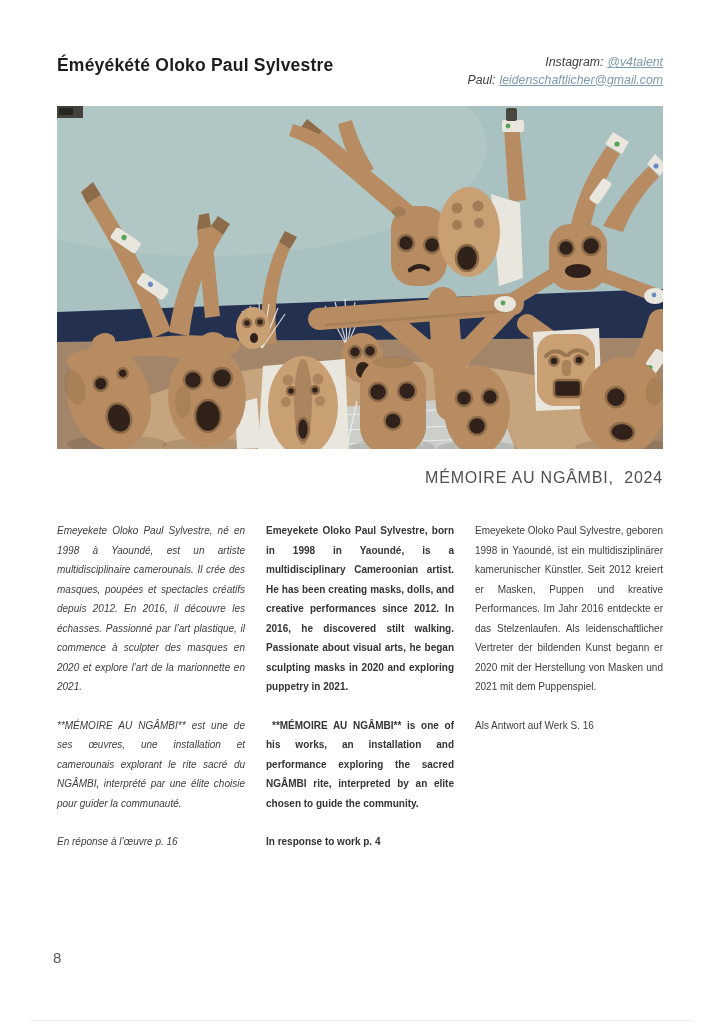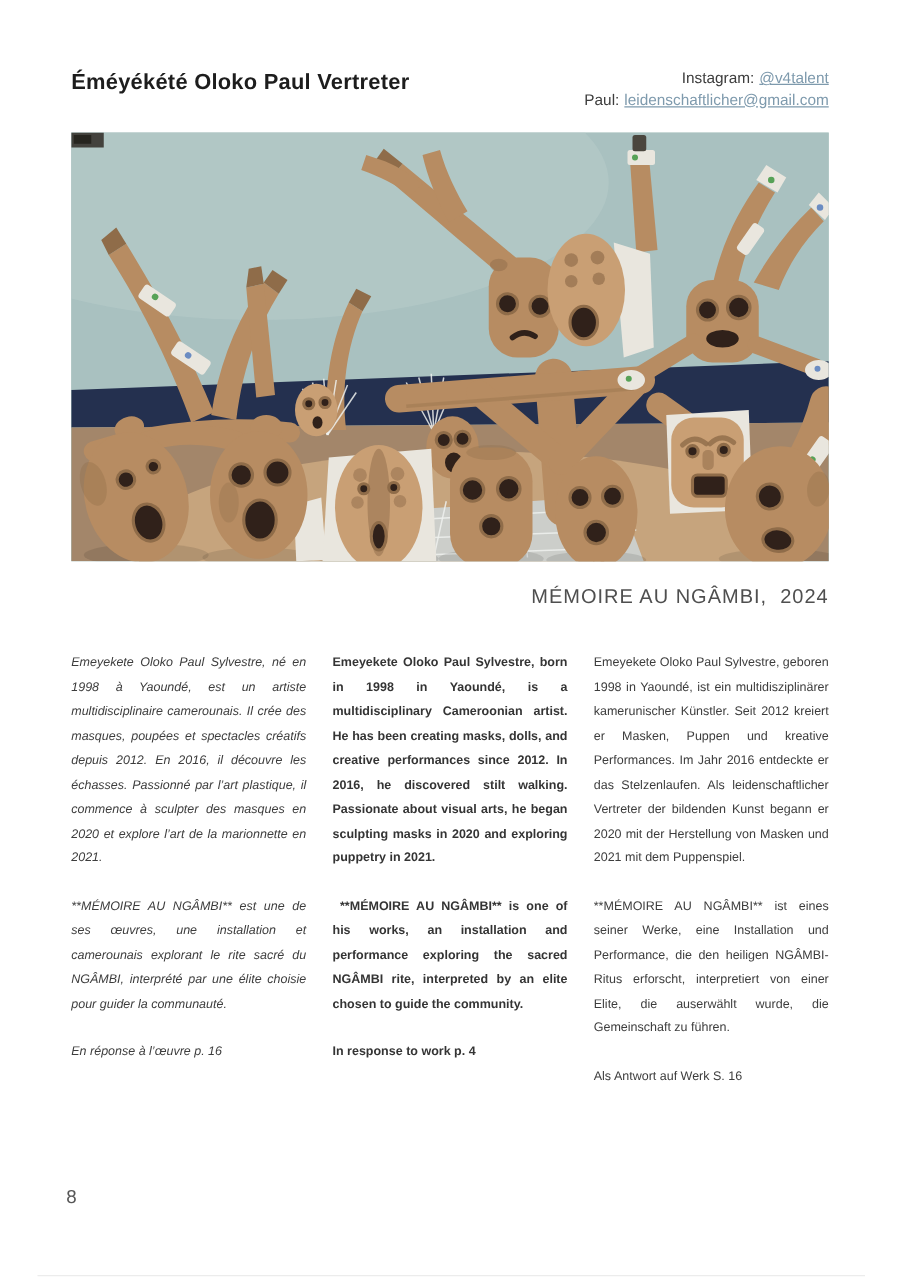--- a/index.html
+++ b/index.html
@@ -15,21 +15,21 @@
   .page{
     position:relative;width:722px;height:1024px;background:#ffffff;
     font-family:"Liberation Sans",sans-serif;overflow:hidden;
   }
   .hdr-title{
     position:absolute;left:57px;top:55px;margin:0;
     font-size:17.5px;font-weight:bold;color:#1d1d1d;letter-spacing:.2px;
   }
   .contact{
     position:absolute;right:59px;top:54px;text-align:right;
-    font-size:12.3px;line-height:17.5px;color:var(--ink);
+    font-size:12.3px;line-height:17.5px;color:var(--ink);font-style:italic;
   }
   .contact .lbl{margin-right:4px;}
   a.link{color:var(--link);text-decoration:underline;cursor:pointer;}
   figure.photo{
     position:absolute;left:57px;top:106px;width:606px;height:343px;margin:0;
     background:var(--wall);
   }
   figure.photo svg{display:block;width:100%;height:100%;}
   .caption{
     position:absolute;right:59px;top:469px;
@@ -66,21 +66,21 @@
   .hole{fill:var(--hole);}
   .browline{stroke:var(--clay-dark);stroke-width:4;fill:none;opacity:.8;stroke-linecap:round;}
   .frl{stroke:#eef1ee;stroke-width:1.2;opacity:.85;fill:none;}
   .shadow{fill:#000;opacity:.10;}
 </style>
 </head>
 <body>
 
 <div class="page">
 
-  <h1 class="hdr-title">Éméyékété Oloko Paul Vertreter</h1>
+  <h1 class="hdr-title">Éméyékété Oloko Paul Sylvestre</h1>
 
   <div class="contact">
     <div class="contact-line">
       <span class="lbl">Instagram:</span><a class="link">@v4talent</a>
     </div>
     <div class="contact-line">
       <span class="lbl">Paul:</span><a class="link">leidenschaftlicher@gmail.com</a>
     </div>
   </div>
 
@@ -288,20 +288,19 @@
       <p>**MÉMOIRE AU NGÂMBI** est une de ses œuvres, une installation et camerounais explorant le rite sacré du NGÂMBI, interprété par une élite choisie pour guider la communauté.</p>
       <p class="ref">En réponse à l’œuvre p. 16</p>
     </section>
     <section class="col en">
       <p>Emeyekete Oloko Paul Sylvestre, born in 1998 in Yaoundé, is a multidisciplinary Cameroonian artist. He has been creating masks, dolls, and creative performances since 2012. In 2016, he discovered stilt walking. Passionate about visual arts, he began sculpting masks in 2020 and exploring puppetry in 2021.</p>
       <p class="p2">**MÉMOIRE AU NGÂMBI** is one of his works, an installation and performance exploring the sacred NGÂMBI rite, interpreted by an elite chosen to guide the community.</p>
       <p class="ref">In response to work p. 4</p>
     </section>
     <section class="col de">
       <p>Emeyekete Oloko Paul Sylvestre, geboren 1998 in Yaoundé, ist ein multidisziplinärer kamerunischer Künstler. Seit 2012 kreiert er Masken, Puppen und kreative Performances. Im Jahr 2016 entdeckte er das Stelzenlaufen. Als leidenschaftlicher Vertreter der bildenden Kunst begann er 2020 mit der Herstellung von Masken und 2021 mit dem Puppenspiel.</p>
-      <p>**MÉMOIRE AU NGÂMBI** ist eines seiner Werke, eine Installation und Performance, die den heiligen NGÂMBI-Ritus erforscht, interpretiert von einer Elite, die auserwählt wurde, die Gemeinschaft zu führen.</p>
       <p class="ref">Als Antwort auf Werk S. 16</p>
     </section>
   </main>
 
   <div class="pagenum">8</div>
   <div class="edge"></div>
 </div>
 
 </body></html>

